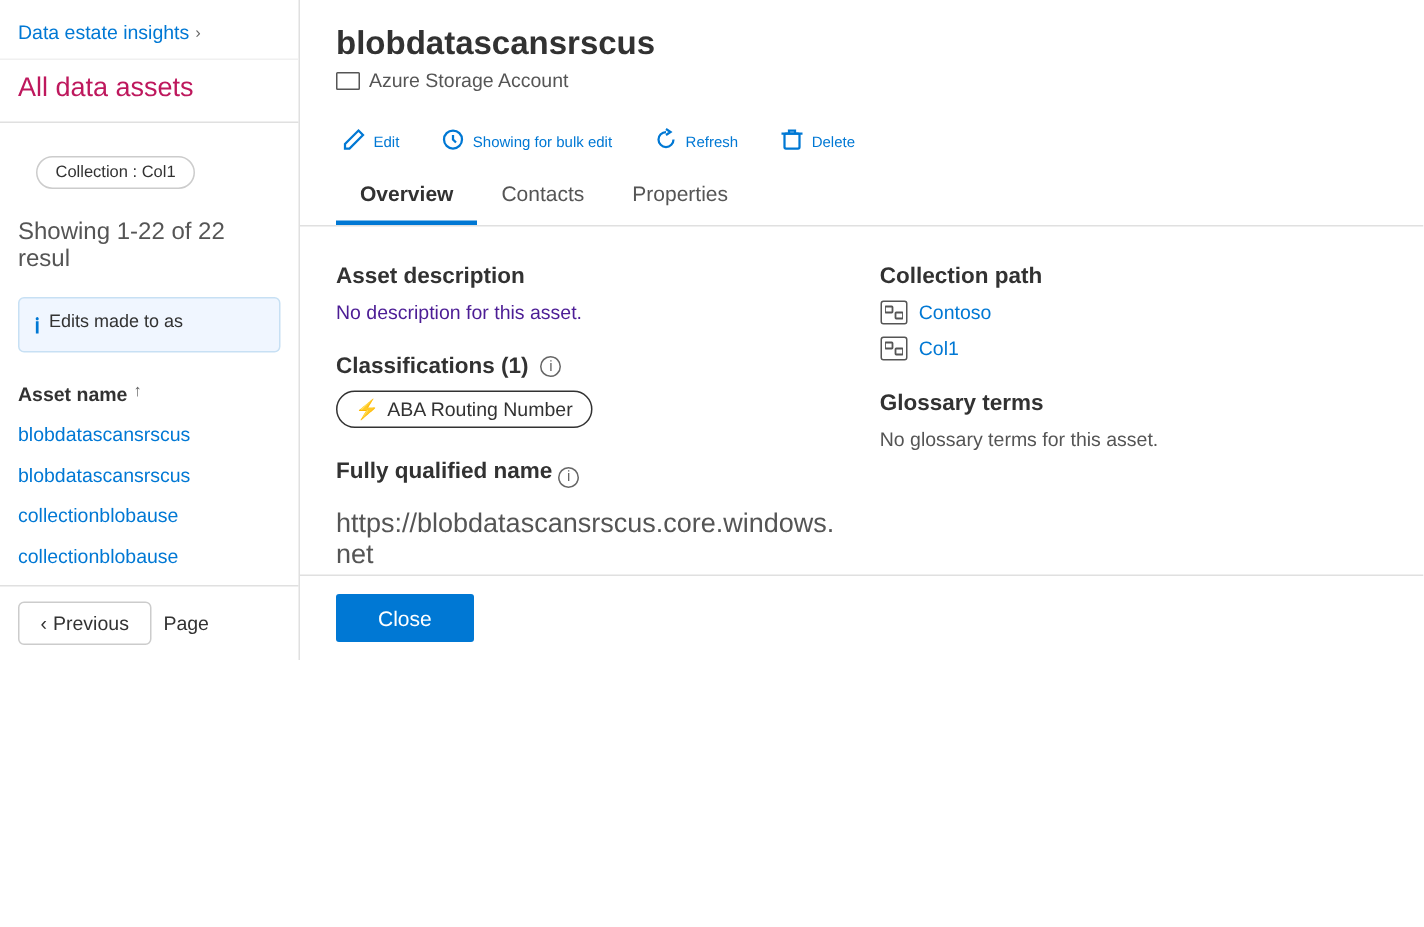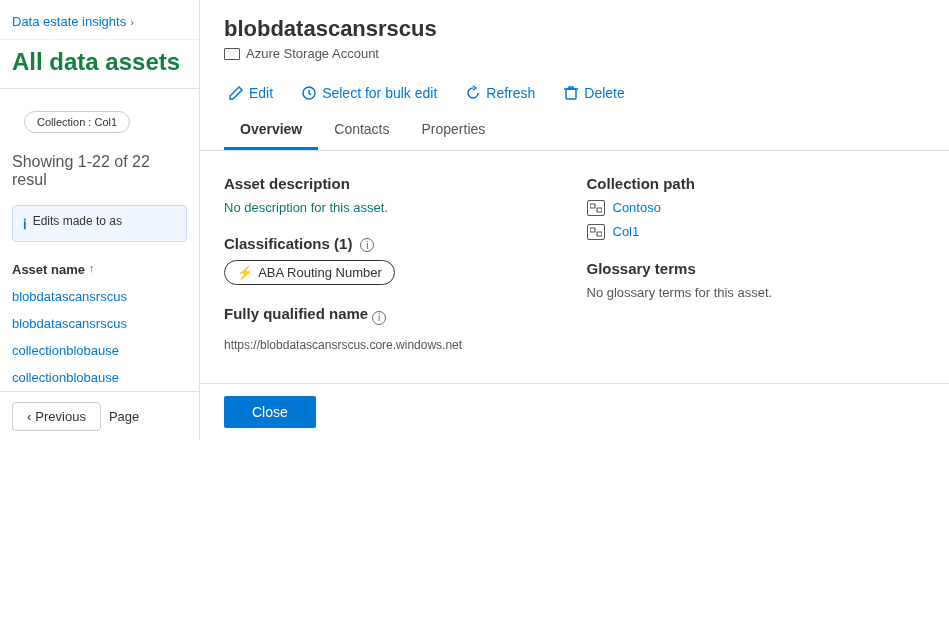--- a/index.html
+++ b/index.html
@@ -5,64 +5,64 @@
     * { box-sizing: border-box; margin: 0; padding: 0; }
     body { font-family: 'Segoe UI', Arial, sans-serif; font-size: 14px; color: #323232; background: #fff; overflow: hidden; }
 
     .app-container { display: flex; width: 949px; height: 440px; position: relative; }
 
     
     .left-panel { width: 200px; min-width: 200px; border-right: 1px solid #e0e0e0; display: flex; flex-direction: column; background: #fff; }
     .breadcrumb { display: flex; align-items: center; padding: 14px 12px 10px 12px; font-size: 13px; color: #0078d4; border-bottom: 1px solid #f0f0f0; }
     .breadcrumb-text { color: #0078d4; cursor: pointer; }
     .breadcrumb-chevron { margin: 0 4px; color: #666; font-size: 11px; }
-    .left-title { padding: 8px 12px 12px 12px; font-size: 24px; font-weight: 700; color: #15803d; border-bottom: 1px solid #e0e0e0; }
+    .left-title { padding: 8px 12px 12px 12px; font-size: 18px; font-weight: 400; color: #be185d; border-bottom: 1px solid #e0e0e0; }
     .collection-filter { margin: 12px; border: 1px solid #ccc; border-radius: 20px; padding: 4px 12px; font-size: 11px; color: #323232; display: inline-flex; align-items: center; cursor: pointer; width: fit-content; }
     .showing-text { padding: 8px 12px; font-size: 16px; color: #555; }
     .info-banner { margin: 8px 12px; background: #f0f6ff; border: 1px solid #c7e0f4; border-radius: 4px; padding: 8px 10px; display: flex; align-items: flex-start; gap: 6px; font-size: 12px; color: #323232; }
     .info-icon { color: #0078d4; font-size: 14px; font-weight: bold; flex-shrink: 0; }
     .asset-list-header { padding: 12px 12px 6px 12px; font-size: 13px; font-weight: 600; color: #323232; display: flex; align-items: flex-start; gap: 4px; }
     .sort-icon { font-size: 11px; color: #666; }
     .asset-item { padding: 6px 12px; font-size: 13px; color: #0078d4; cursor: pointer; }
 
     
     .left-pagination { margin-top: auto; border-top: 1px solid #e0e0e0; padding: 10px 12px; display: flex; align-items: center; gap: 8px; }
     .prev-btn { border: 1px solid #ccc; border-radius: 4px; padding: 6px 14px; font-size: 13px; cursor: pointer; background: #fff; color: #323232; display: flex; align-items: center; gap: 4px; }
     .page-label { font-size: 13px; color: #323232; }
 
     
     .right-panel { flex: 1; display: flex; flex-direction: column; overflow: hidden; }
     .asset-header { padding: 16px 24px 0 24px; border-bottom: 1px solid #e0e0e0; }
     .asset-title { font-size: 22px; font-weight: 600; color: #323232; }
     .asset-type { display: flex; align-items: center; gap: 6px; font-size: 13px; color: #555; margin: 4px 0 12px 0; }
     .storage-icon { width: 16px; height: 12px; border: 1.5px solid #555; display: inline-block; border-radius: 1px; position: relative; }
     .toolbar { display: flex; align-items: center; gap: 20px; padding: 8px 0 0 0; }
-    .toolbar-btn { display: flex; align-items: flex-end; gap: 5px; font-size: 14px; color: #0078d4; cursor: pointer; background: none; border: none; padding: 4px 4px 10px 4px; }
+    .toolbar-btn { display: flex; align-items: flex-end; gap: 5px; font-size: 10px; color: #0078d4; cursor: pointer; background: none; border: none; padding: 4px 4px 10px 4px; }
     .toolbar-btn svg { width: 16px; height: 16px; }
 
     
     .tabs { display: flex; gap: 0; padding: 0; }
     .tab { padding: 10px 16px; font-size: 14px; cursor: pointer; color: #555; border-bottom: 3px solid transparent; }
     .tab.active { color: #323232; font-weight: 600; border-bottom: 3px solid #0078d4; }
 
     
     .content { flex: 1; overflow-y: auto; padding: 24px 24px 80px 24px; display: grid; grid-template-columns: 1fr 1fr; gap: 24px; }
     .content-left { }
     .content-right { }
 
     .section-title { font-size: 15px; font-weight: 700; color: #323232; margin-bottom: 8px; }
     .section-value { font-size: 13px; color: #555; margin-bottom: 20px; }
-    .section-value.empty { color: #0f766e; }
+    .section-value.empty { color: #4c1d95; }
 
     .classification-tag { display: inline-flex; align-items: center; gap: 5px; border: 1.5px solid #323232; border-radius: 20px; padding: 4px 12px; font-size: 13px; color: #323232; }
     .bolt-icon { font-size: 13px; }
 
     .info-circle { display: inline-flex; align-items: center; justify-content: center; width: 14px; height: 14px; border: 1px solid #666; border-radius: 50%; font-size: 10px; color: #666; margin-left: 4px; vertical-align: middle; cursor: default; }
 
-    .fq-name { font-size: 12px; color: #555; word-break: break-all; }
+    .fq-name { font-size: 18px; color: #555; word-break: break-all; }
 
     .collection-path-items { display: flex; flex-direction: column; gap: 8px; margin-top: 4px; margin-bottom: 20px; }
     .collection-item { display: flex; gap: 8px; }
     .collection-node-icon { width: 18px; height: 16px; border: 1.5px solid #555; border-radius: 2px; display: flex; align-items: center; justify-content: center; flex-shrink: 0; }
     .collection-item a { color: #0078d4; font-size: 13px; cursor: pointer; }
 
     .glossary-empty { font-size: 13px; color: #555; }
 
     
     .bottom-bar { border-top: 1px solid #e0e0e0; padding: 12px 24px; display: flex; align-items: center; }
@@ -118,21 +118,21 @@
           <svg viewBox="0 0 16 16" fill="none" stroke="#0078d4" stroke-width="1.5">
             <path d="M11 2l3 3-9 9H2v-3L11 2z"></path>
           </svg>
           <span>Edit</span>
         </button>
         <button class="toolbar-btn">
           <svg viewBox="0 0 16 16" fill="none" stroke="#0078d4" stroke-width="1.5">
             <circle cx="8" cy="8" r="6"></circle>
             <path d="M8 5v3l2 2"></path>
           </svg>
-          <span>Select for bulk edit</span>
+          <span>Showing for bulk edit</span>
         </button>
         <button class="toolbar-btn">
           <svg viewBox="0 0 16 16" fill="none" stroke="#0078d4" stroke-width="1.5">
             <path d="M13 8A5 5 0 1 1 8 3"></path>
             <path d="M8 1l3 2-3 2"></path>
           </svg>
           <span>Refresh</span>
         </button>
         <button class="toolbar-btn">
           <svg viewBox="0 0 16 16" fill="none" stroke="#0078d4" stroke-width="1.5">

